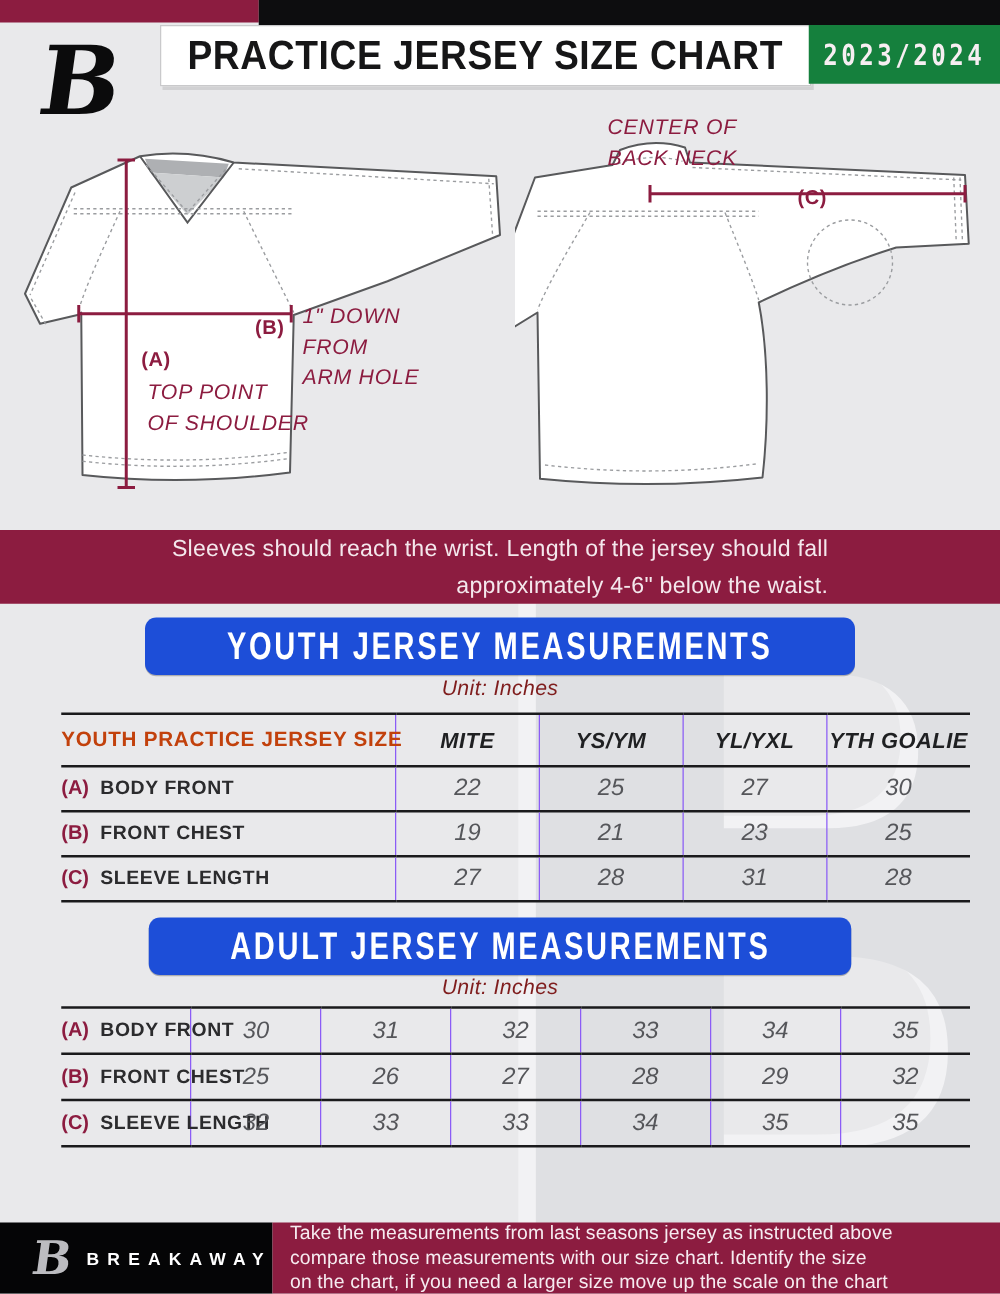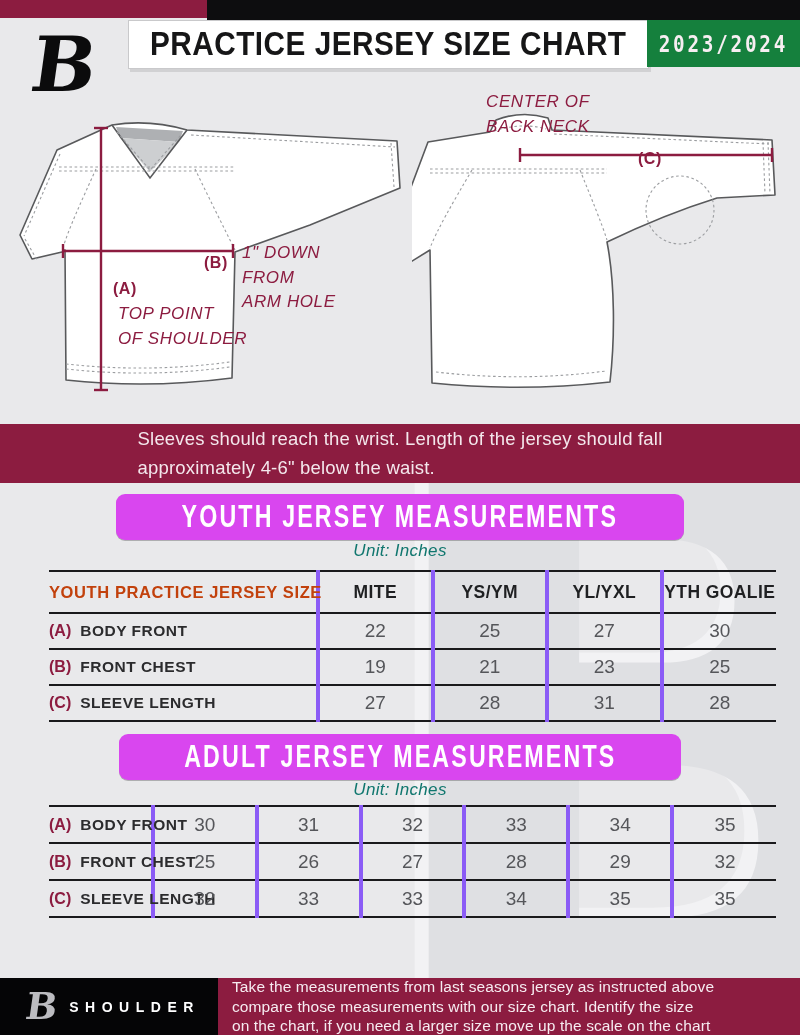--- a/index.html
+++ b/index.html
@@ -36,43 +36,43 @@
     letter-spacing:.5px;}
   .lab-a{left:113px;top:280px;}
   .cap-a{left:118px;top:302px;}
   .lab-b{left:204px;top:254px;}
   .cap-b{left:242px;top:241px;}
   .lab-c{left:638px;top:150px;}
   .cap-c{left:486px;top:90px;}
 
   
   .banner{left:0;top:424px;width:800px;height:59px;background:#8C1C40;display:flex;align-items:center;
-    justify-content:center;text-align:left;}
+    justify-content:center;text-align:right;}
   .banner p{margin:0;color:#f4e7ec;font-size:18.5px;line-height:1.55;white-space:pre-line;letter-spacing:.2px;}
 
   
   .pill{left:0;width:800px;display:flex;justify-content:center;}
-  .pill-inner{background:#d946ef;border-radius:9px;height:46px;padding:0 30px;display:flex;align-items:center;
+  .pill-inner{background:#1d4ed8;border-radius:9px;height:46px;padding:0 30px;display:flex;align-items:center;
     box-shadow:0 1px 0 rgba(0,0,0,.25);}
   .pill-inner span{color:#ffffff;font-weight:700;font-size:27px;letter-spacing:2.5px;display:inline-block;
     transform:scale(.86,1.14);white-space:nowrap;}
   .pill-youth{top:494px;}
   .pill-adult{top:734px;}
-  .unit{left:0;width:800px;text-align:center;color:#0f766e;font-style:italic;font-size:17px;font-weight:500;
+  .unit{left:0;width:800px;text-align:center;color:#7f1d1d;font-style:italic;font-size:17px;font-weight:500;
     letter-spacing:.3px;}
   .unit-youth{top:541px;}
   .unit-adult{top:780px;}
 
   
   table.size-table{position:absolute;left:49px;border-collapse:collapse;table-layout:fixed;width:727px;z-index:1;}
   .t-youth{top:570px;}
   .t-adult{top:805px;}
   table.size-table td,table.size-table th{padding:0;margin:0;border-top:2px solid #1a1a1c;vertical-align:middle;}
   table.size-table tr.lastrow td{border-bottom:2px solid #1a1a1c;margin-left:20px;}
-  td.cdiv,th.cdiv{border-left:4px solid #8b5cf6;}
+  td.cdiv,th.cdiv{border-left:1px solid #8b5cf6;font-style:italic;}
   th.lblhead{width:267px;text-align:left;padding-left:14px;font-weight:700;color:#c2410c;font-size:16.5px;
     letter-spacing:.6px;height:40px;white-space:nowrap;}
   .t-adult th.lblhead{height:38px;}
   th.sizehead{text-align:center;font-weight:700;color:#1f2022;font-size:17.5px;letter-spacing:.4px;}
   td.rowlbl{text-align:left;padding-left:36px;height:34px;white-space:nowrap;}
   .t-adult td.rowlbl{height:35px;}
   td.rowlbl .letter{color:#8C1C40;font-weight:800;font-size:16px;margin-right:9px;}
   td.rowlbl .rname{color:#2b2b2d;font-weight:600;font-size:15.5px;letter-spacing:.5px;}
   td.val{text-align:center;color:#55565a;font-size:19px;font-weight:400;}
 
@@ -270,21 +270,21 @@
         <td class="val cdiv">33</td>
         <td class="val cdiv">34</td>
         <td class="val cdiv">35</td>
         <td class="val cdiv">35</td>
       </tr>
     </tbody>
   </table>
 
   <div class="layer foot-black">
     <span class="bglyph">B</span>
-    <span class="foot-brand">SHOULDER</span>
+    <span class="foot-brand">BREAKAWAY</span>
   </div>
   <div class="layer foot-maroon">
     <p>Take the measurements from last seasons jersey as instructed above
 compare those measurements  with our size chart. Identify the size
 on the chart, if you need a larger size move up the scale on the chart</p>
   </div>
 
 </div>
 
 </body></html>

